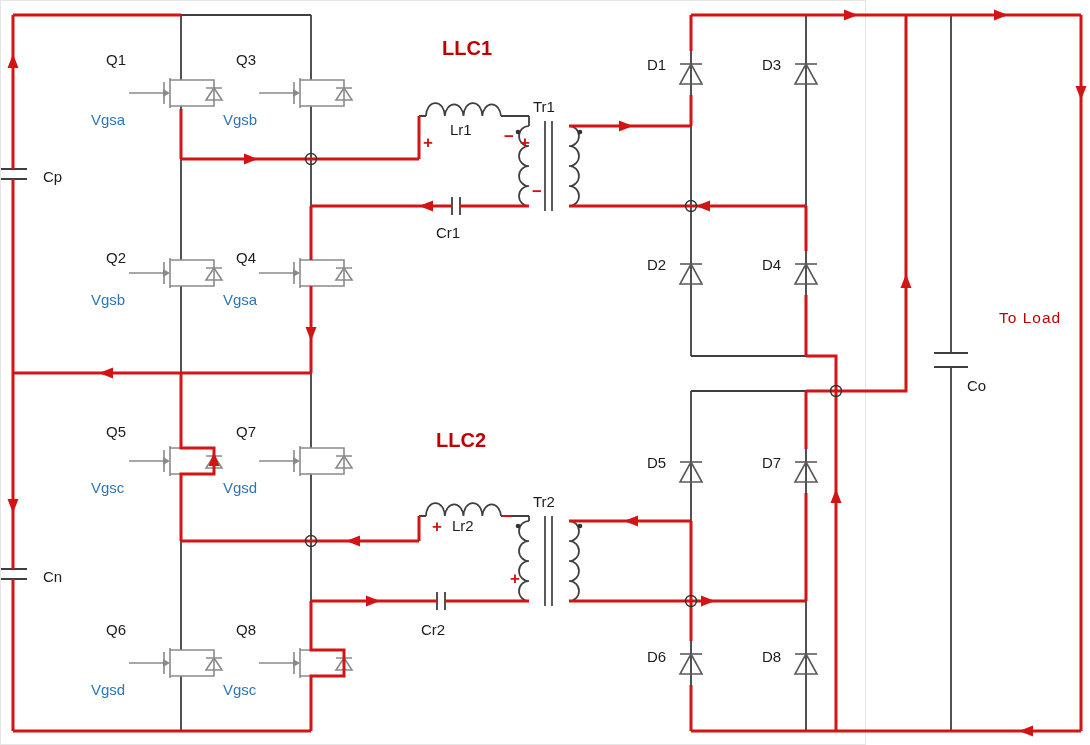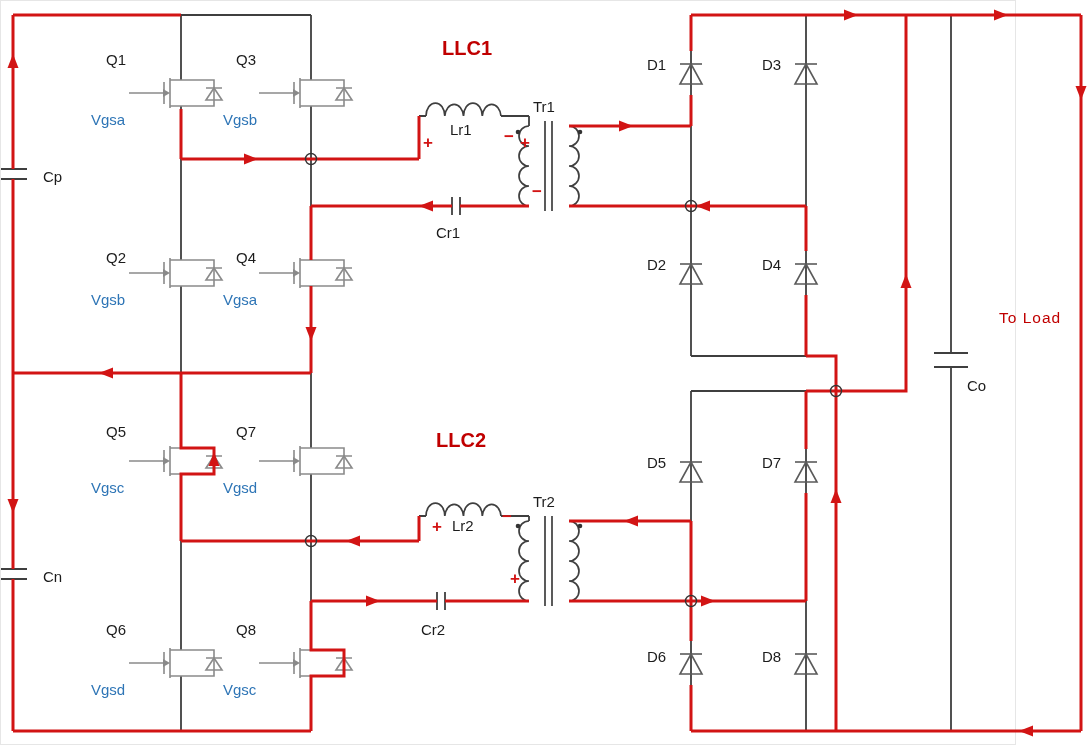--- a/index.html
+++ b/index.html
@@ -1,17 +1,17 @@
 <!DOCTYPE html>
 <html><head>
 <meta charset="utf-8">
 <style>
   html,body{margin:0;padding:0;background:#fff;}
   body{width:1090px;height:745px;overflow:hidden;}
-  .stage{position:relative;width:1016px;height:745px;background:#ffffff;box-sizing:border-box;border:1px solid #e6e6e6;text-decoration:underline;}
+  .stage{position:relative;width:866px;height:745px;background:#ffffff;box-sizing:border-box;border:1px solid #e6e6e6;text-decoration:underline;}
   svg{display:block;}
   text{font-family:"Liberation Sans", sans-serif;font-size:15px;fill:#1c1c1c;}
   .gate{fill:#2e75b6;}
   .red-lbl{fill:#c00000;font-weight:bold;font-size:20px;}
   .toload{fill:#c00000;font-size:15.5px;letter-spacing:1px;}
   .pol{fill:#d21414;font-weight:bold;font-size:17px;text-anchor:middle;}
 </style>
 </head>
 <body>
 

